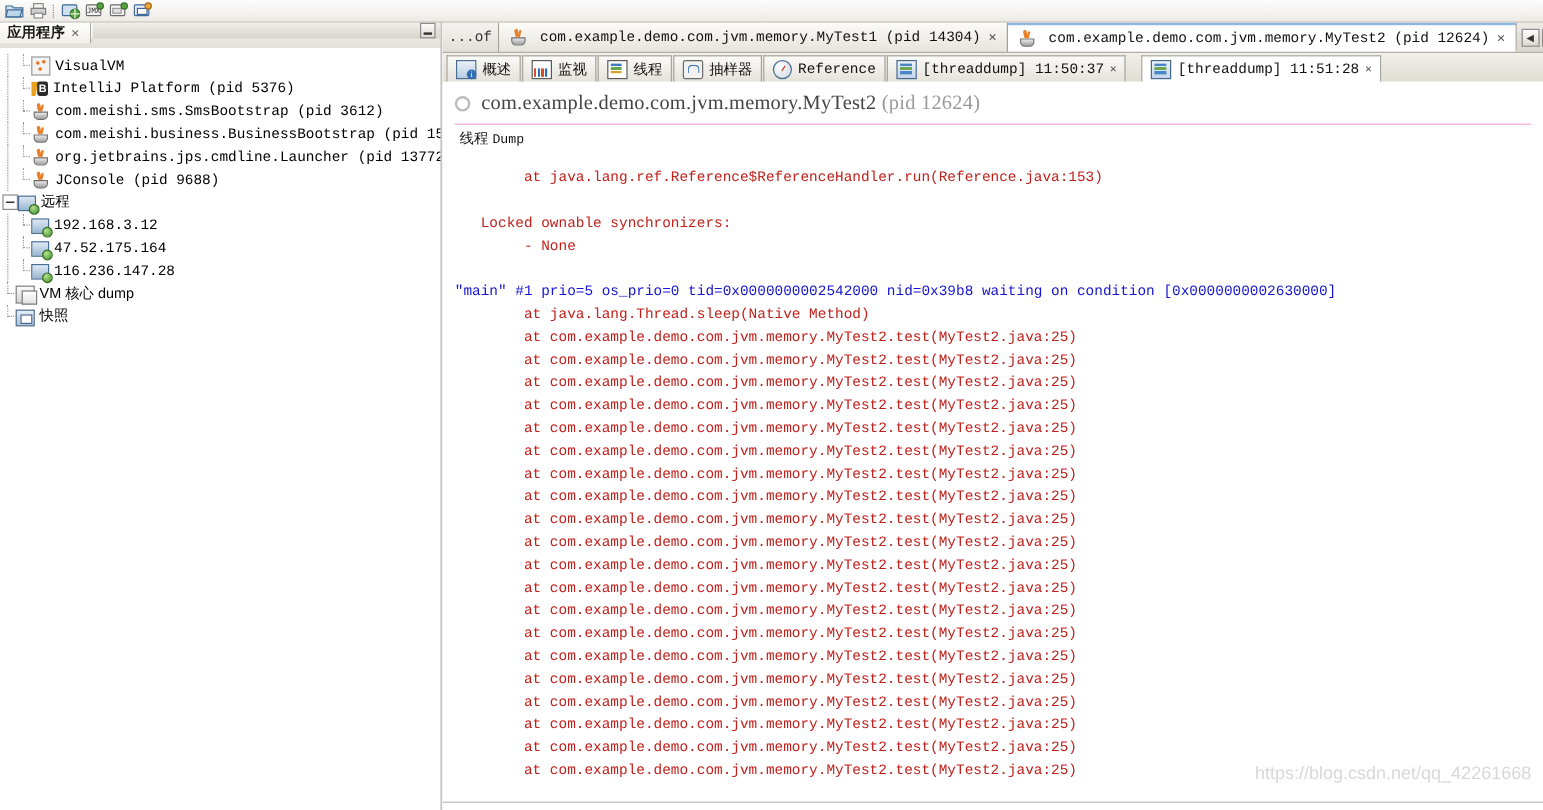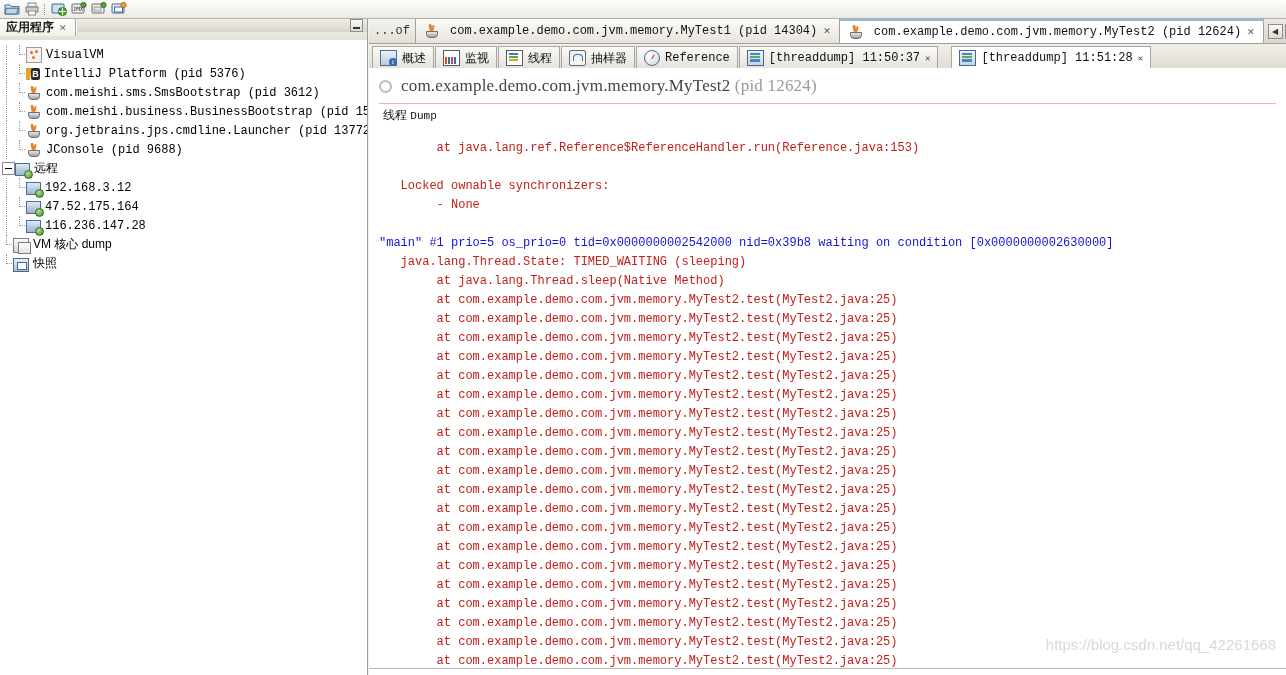--- a/index.html
+++ b/index.html
@@ -392,21 +392,20 @@
           <span class="mono">Dump</span>
         </div>
       </div>
       <div class="dumparea" id="dumparea">
           <div class="dl red">        at java.lang.ref.Reference$ReferenceHandler.run(Reference.java:153)</div>
           <div class="dl blank"> </div>
           <div class="dl red">   Locked ownable synchronizers:</div>
           <div class="dl red">        - None</div>
           <div class="dl blank"> </div>
           <div class="dl blue">"main" #1 prio=5 os_prio=0 tid=0x0000000002542000 nid=0x39b8 waiting on condition [0x0000000002630000]</div>
-          <div class="dl red">   java.lang.Thread.State: TIMED_WAITING (sleeping)</div>
           <div class="dl red">        at java.lang.Thread.sleep(Native Method)</div>
           <div class="dl red">        at com.example.demo.com.jvm.memory.MyTest2.test(MyTest2.java:25)</div>
           <div class="dl red">        at com.example.demo.com.jvm.memory.MyTest2.test(MyTest2.java:25)</div>
           <div class="dl red">        at com.example.demo.com.jvm.memory.MyTest2.test(MyTest2.java:25)</div>
           <div class="dl red">        at com.example.demo.com.jvm.memory.MyTest2.test(MyTest2.java:25)</div>
           <div class="dl red">        at com.example.demo.com.jvm.memory.MyTest2.test(MyTest2.java:25)</div>
           <div class="dl red">        at com.example.demo.com.jvm.memory.MyTest2.test(MyTest2.java:25)</div>
           <div class="dl red">        at com.example.demo.com.jvm.memory.MyTest2.test(MyTest2.java:25)</div>
           <div class="dl red">        at com.example.demo.com.jvm.memory.MyTest2.test(MyTest2.java:25)</div>
           <div class="dl red">        at com.example.demo.com.jvm.memory.MyTest2.test(MyTest2.java:25)</div>

